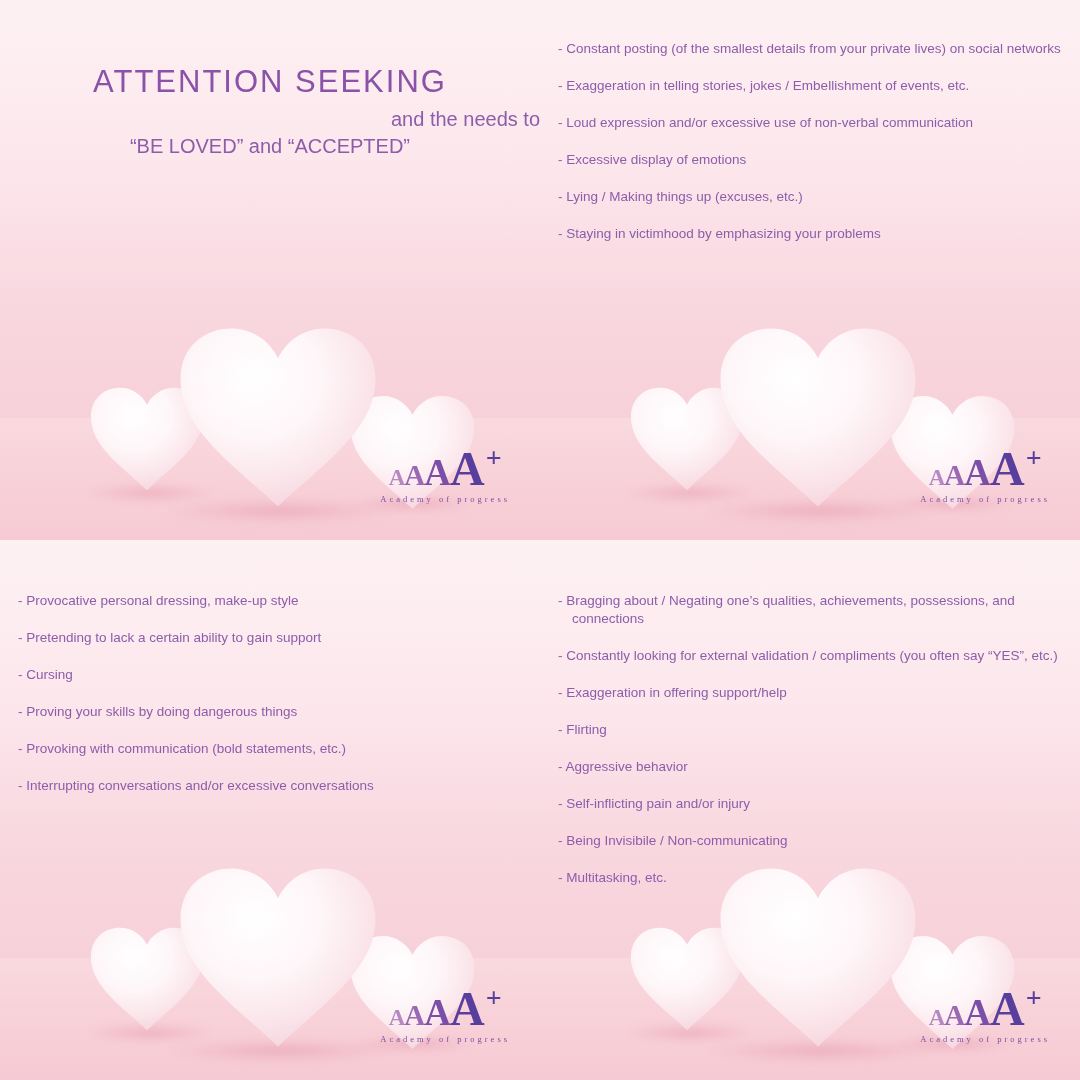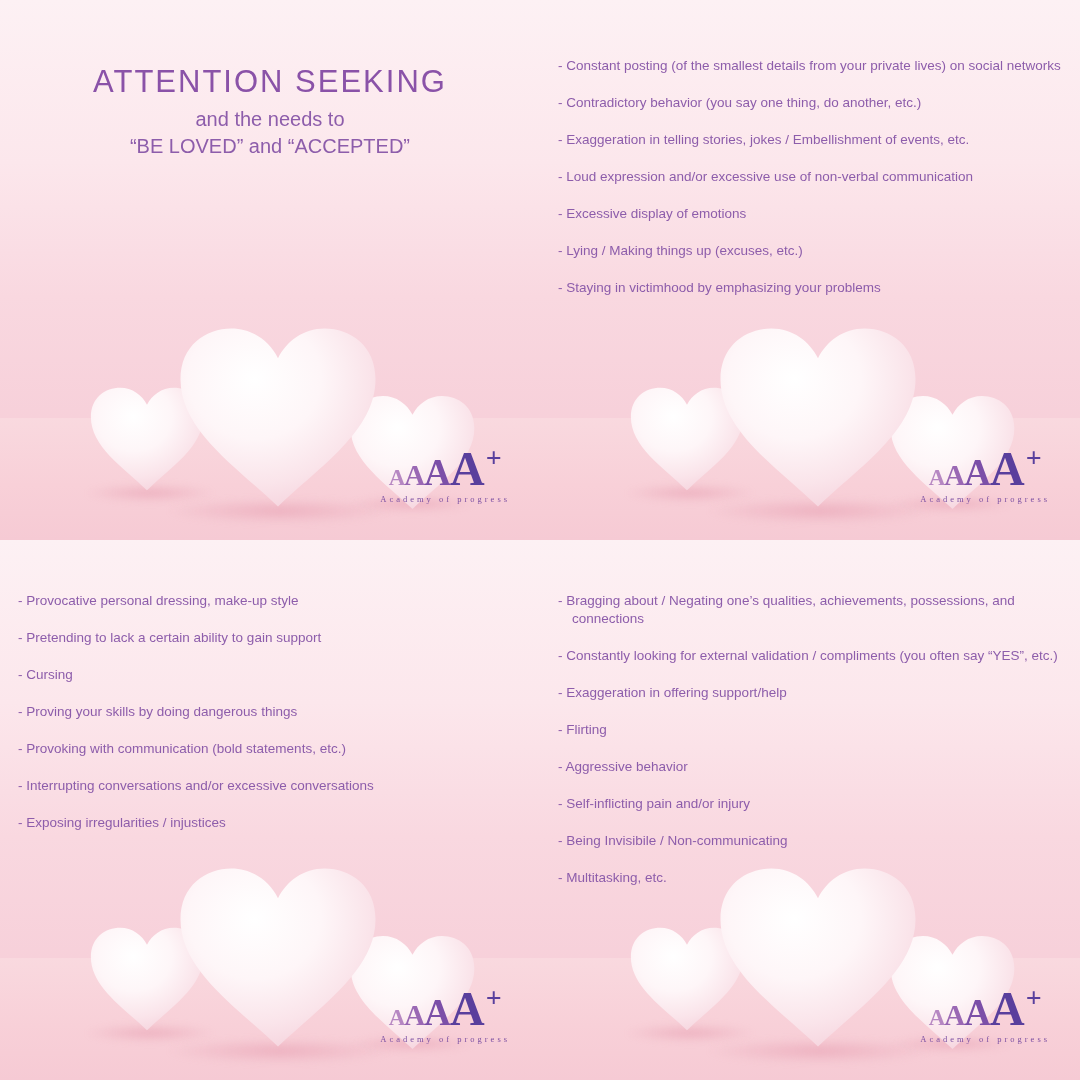--- a/index.html
+++ b/index.html
@@ -41,29 +41,29 @@
   .a3 { font-size:37px; color:#7b4fa8; margin-right:-1px; }
   .a4 { font-size:48px; color:#593f9d; }
   .plus { font-size:28px; color:#593f9d; position:relative; top:-18px; margin-left:1px; }
   .tagline { font-size:8.5px; font-weight:normal; letter-spacing:3px; color:#7b4fa2;
              white-space:nowrap; margin-top:1px; }
 
   .content { position:relative; z-index:5; color:#8d5dab; }
 
   .title-block { padding-top:64px; text-align:center; }
   .title-main { font-size:31px; letter-spacing:2px; color:#8a52a8; }
-  .title-sub  { font-size:20px; margin-top:8px; }
+  .title-sub  { font-size:20px; margin-top:8px;text-align:right; }
   .title-sub2 { font-size:20px; margin-top:4px; }
 
   ul.blist { list-style:none; margin:0; padding:0 10px 0 18px; }
   ul.blist li {
     font-size:13.5px; line-height:18px; margin-bottom:19px;
     padding-left:14px; text-indent:-14px; color:#8d5dab;
   }
-  .list-top    { padding-top:57px; }
+  .list-top    { padding-top:40px; }
   .list-bottom { padding-top:52px; }
 </style>
 </head>
 <body>
 
 <svg width="0" height="0" style="position:absolute" aria-hidden="true">
   <defs>
     <radialGradient id="heartGrad" cx="38%" cy="28%" r="85%">
       <stop offset="0%" stop-color="#ffffff"></stop>
       <stop offset="40%" stop-color="#fef6f8"></stop>
@@ -127,21 +127,20 @@
         <span class="a2">A</span>
         <span class="a3">A</span>
         <span class="a4">A</span>
         <span class="plus">+</span>
       </div>
       <div class="tagline">Academy of progress</div>
     </div>
     <div class="content list-top">
       <ul class="blist">
         <li>- Constant posting (of the smallest details from your private lives) on social networks</li>
-        <li>- Contradictory behavior (you say one thing, do another, etc.)</li>
         <li>- Exaggeration in telling stories, jokes / Embellishment of events, etc.</li>
         <li>- Loud expression and/or excessive use of non-verbal communication</li>
         <li>- Excessive display of emotions</li>
         <li>- Lying / Making things up (excuses, etc.)</li>
         <li>- Staying in victimhood by emphasizing your problems</li>
       </ul>
     </div>
   </section>
 
   <section class="panel">
@@ -169,21 +168,20 @@
       <div class="tagline">Academy of progress</div>
     </div>
     <div class="content list-bottom">
       <ul class="blist">
         <li>- Provocative personal dressing, make-up style</li>
         <li>- Pretending to lack a certain ability to gain support</li>
         <li>- Cursing</li>
         <li>- Proving your skills by doing dangerous things</li>
         <li>- Provoking with communication (bold statements, etc.)</li>
         <li>- Interrupting conversations and/or excessive conversations</li>
-        <li>- Exposing irregularities / injustices</li>
       </ul>
     </div>
   </section>
 
   <section class="panel">
     <div class="floor"></div>
     <div class="shadow s-left"></div>
     <div class="shadow s-big"></div>
     <div class="shadow s-right"></div>
     <svg class="heart h-right" viewBox="0 0 100 90">

